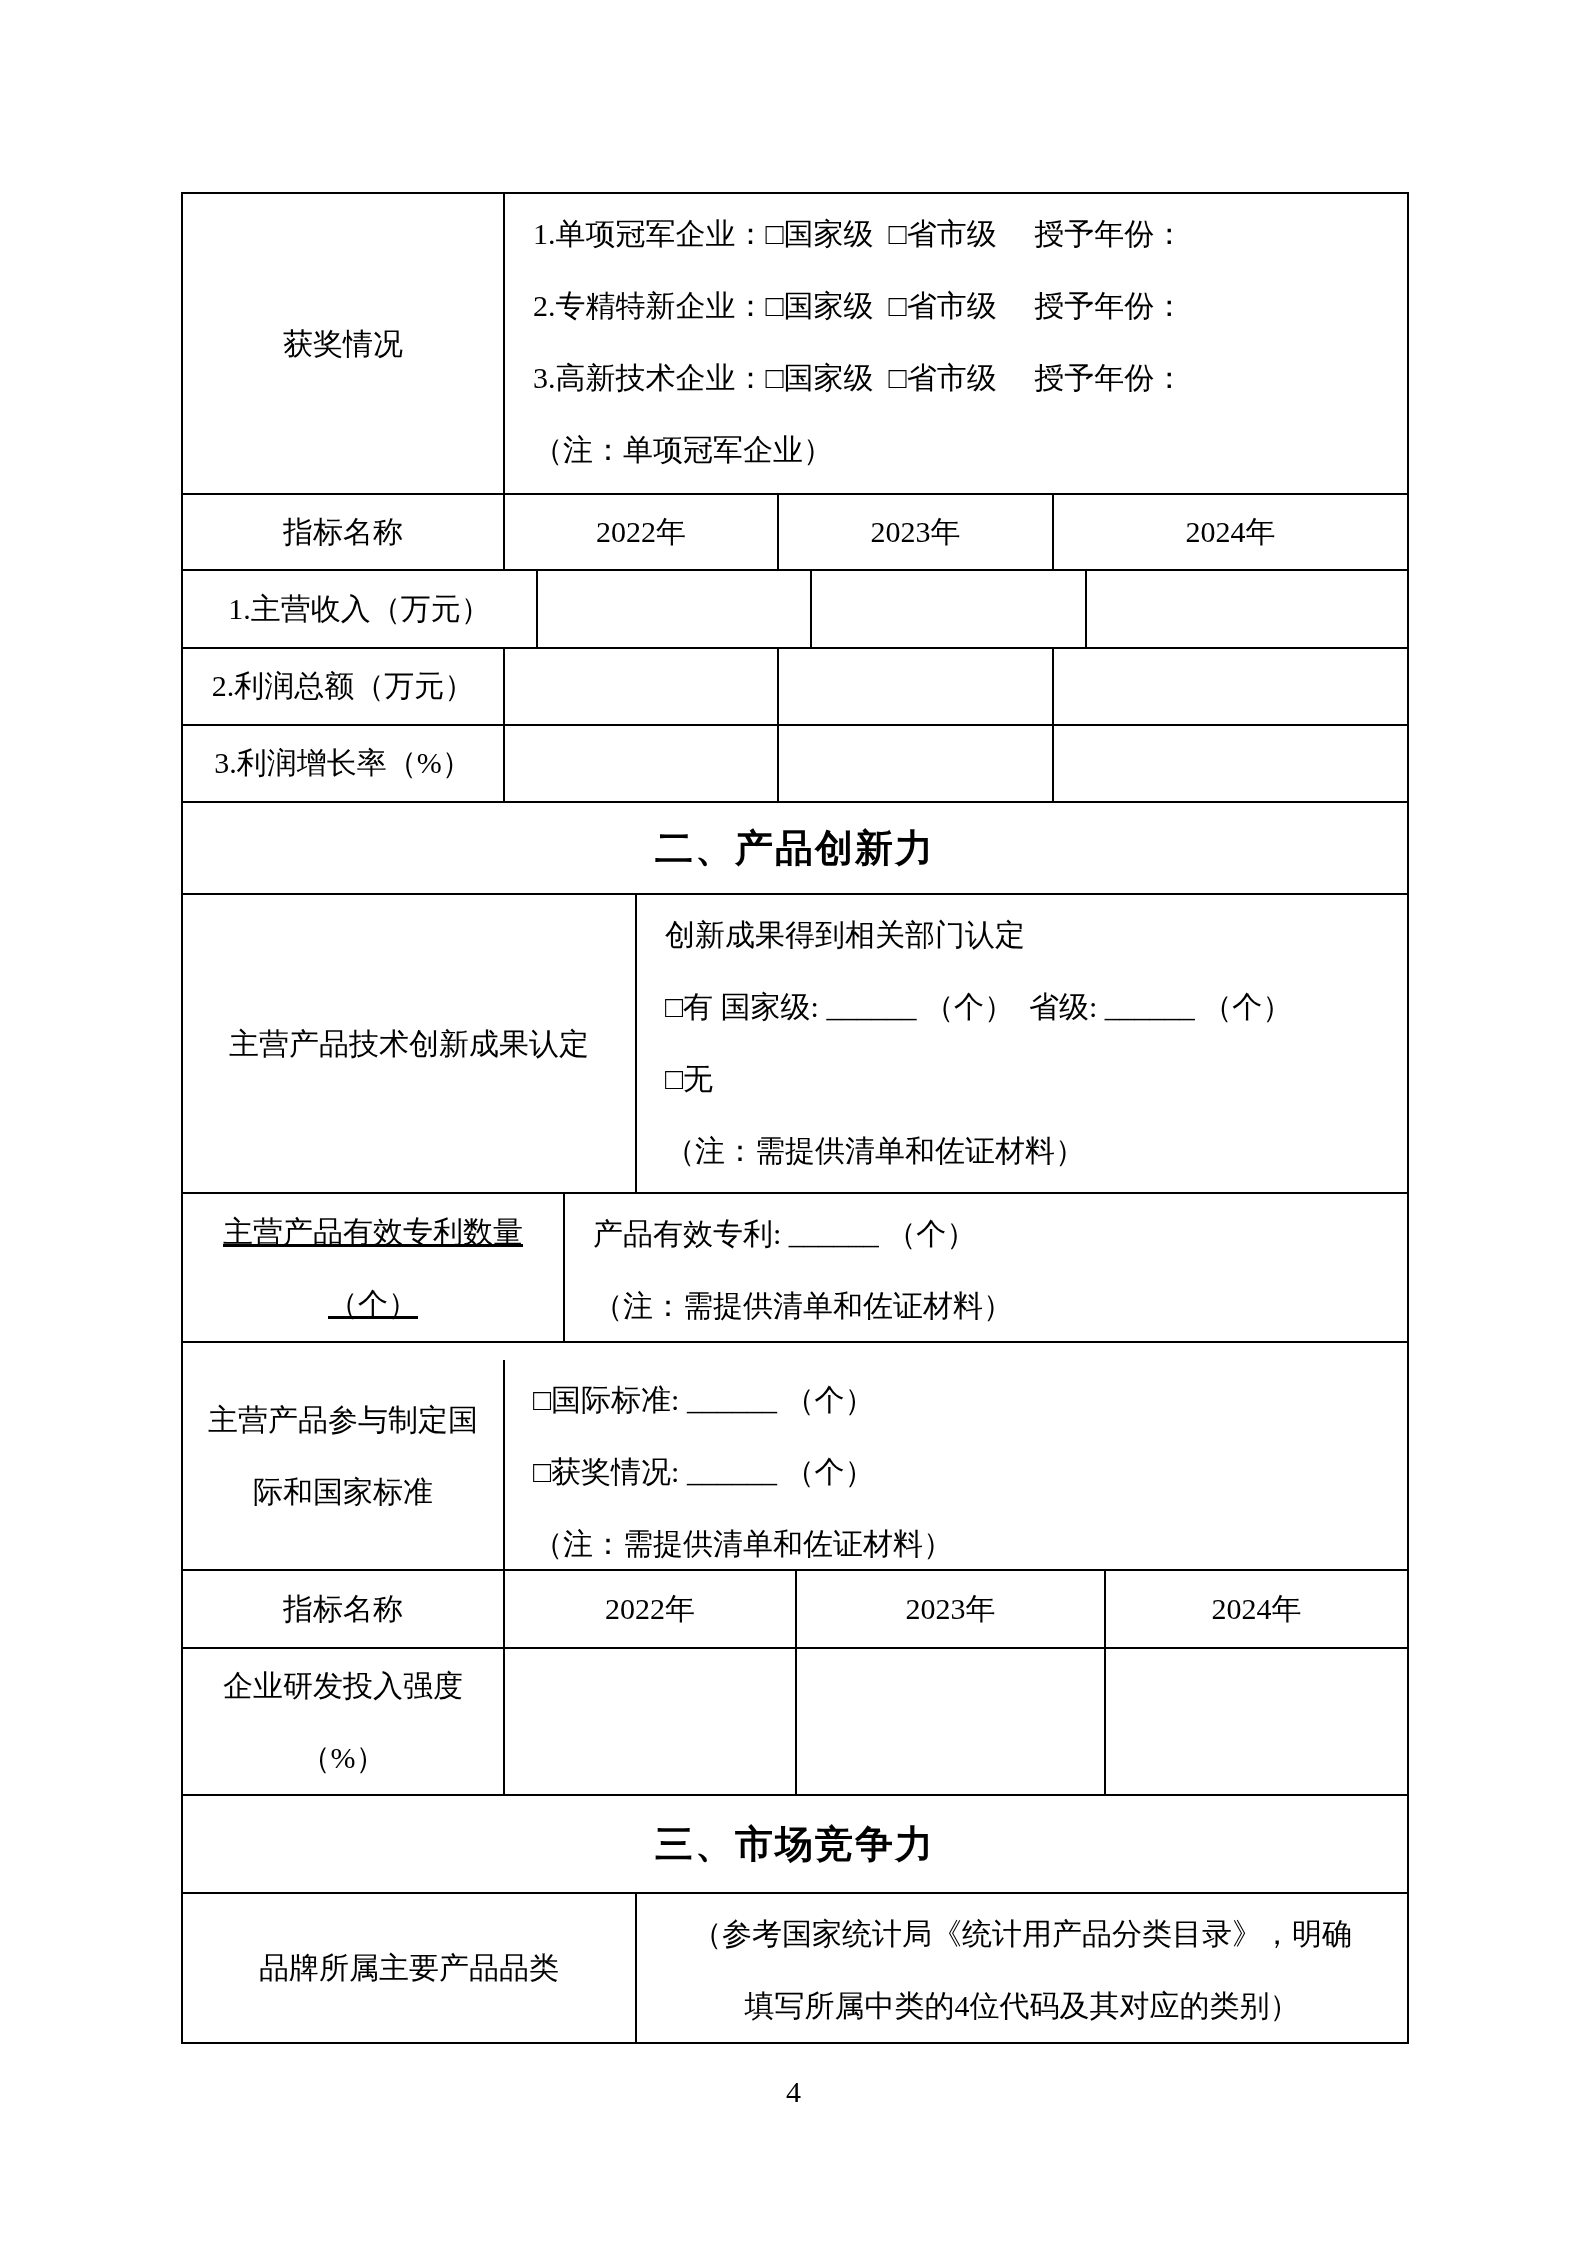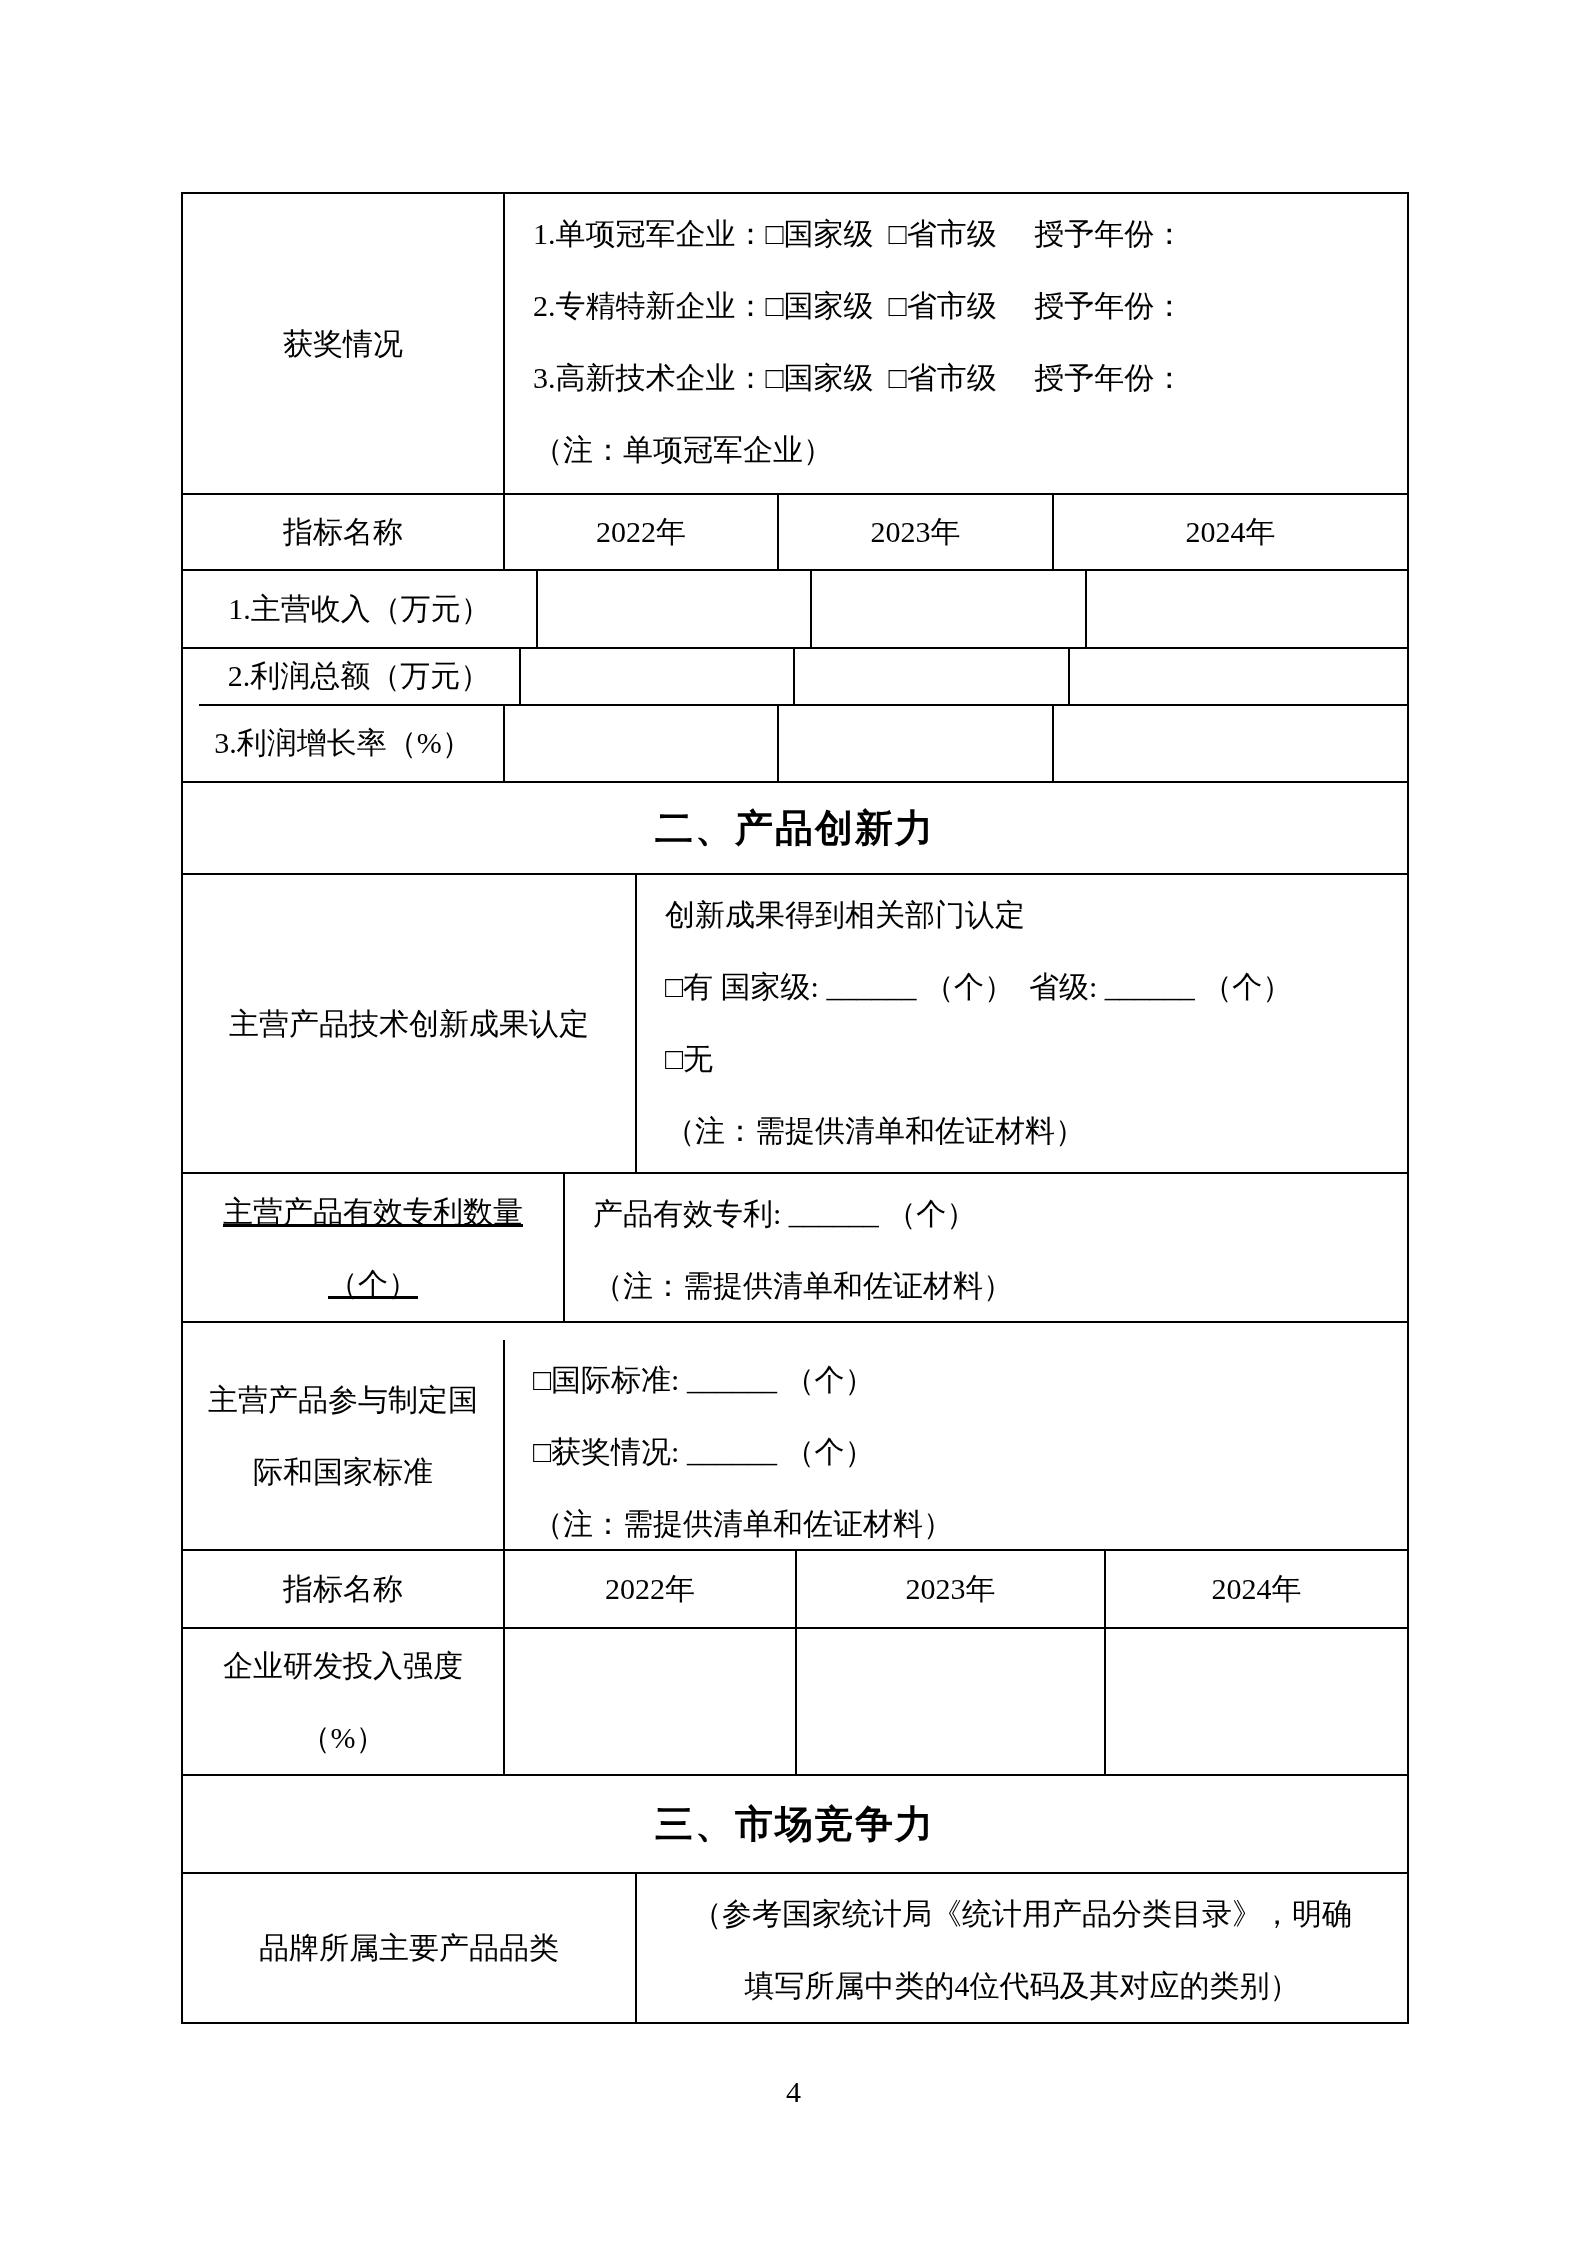--- a/index.html
+++ b/index.html
@@ -82,21 +82,21 @@
 
     <div class="trow" style="height:78px;">
       <div class="cell center-cell" style="width:353px;">
         <span>1.主营收入（万元）</span>
       </div>
       <div class="cell" style="width:274px;"></div>
       <div class="cell" style="width:275px;"></div>
       <div class="cell" style="flex:1;"></div>
     </div>
 
-    <div class="trow" style="height:57px;margin-left:16px;">
+    <div class="trow" style="height:77px;">
       <div class="cell center-cell" style="width:320px;">
         <span>2.利润总额（万元）</span>
       </div>
       <div class="cell" style="width:274px;"></div>
       <div class="cell" style="width:275px;"></div>
       <div class="cell" style="flex:1;"></div>
     </div>
 
     <div class="trow" style="height:77px;">
       <div class="cell center-cell" style="width:320px;">

